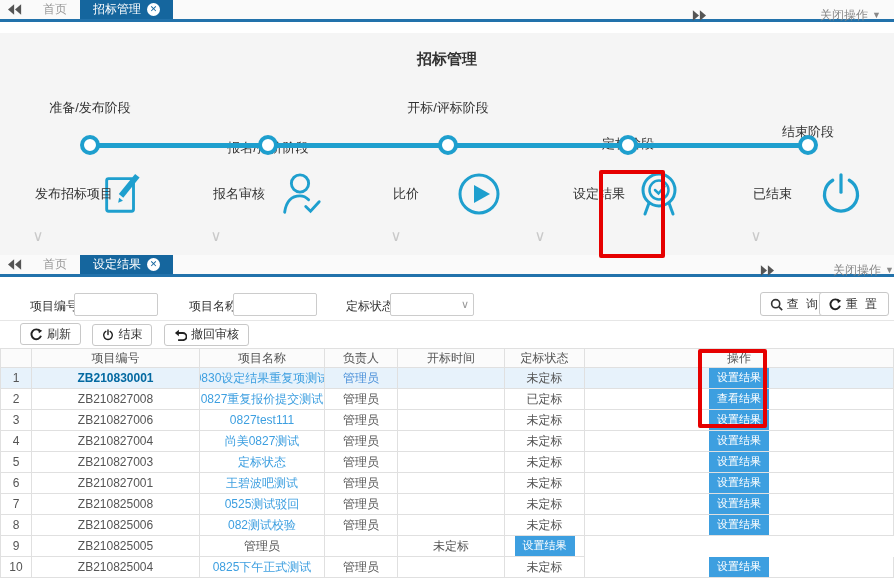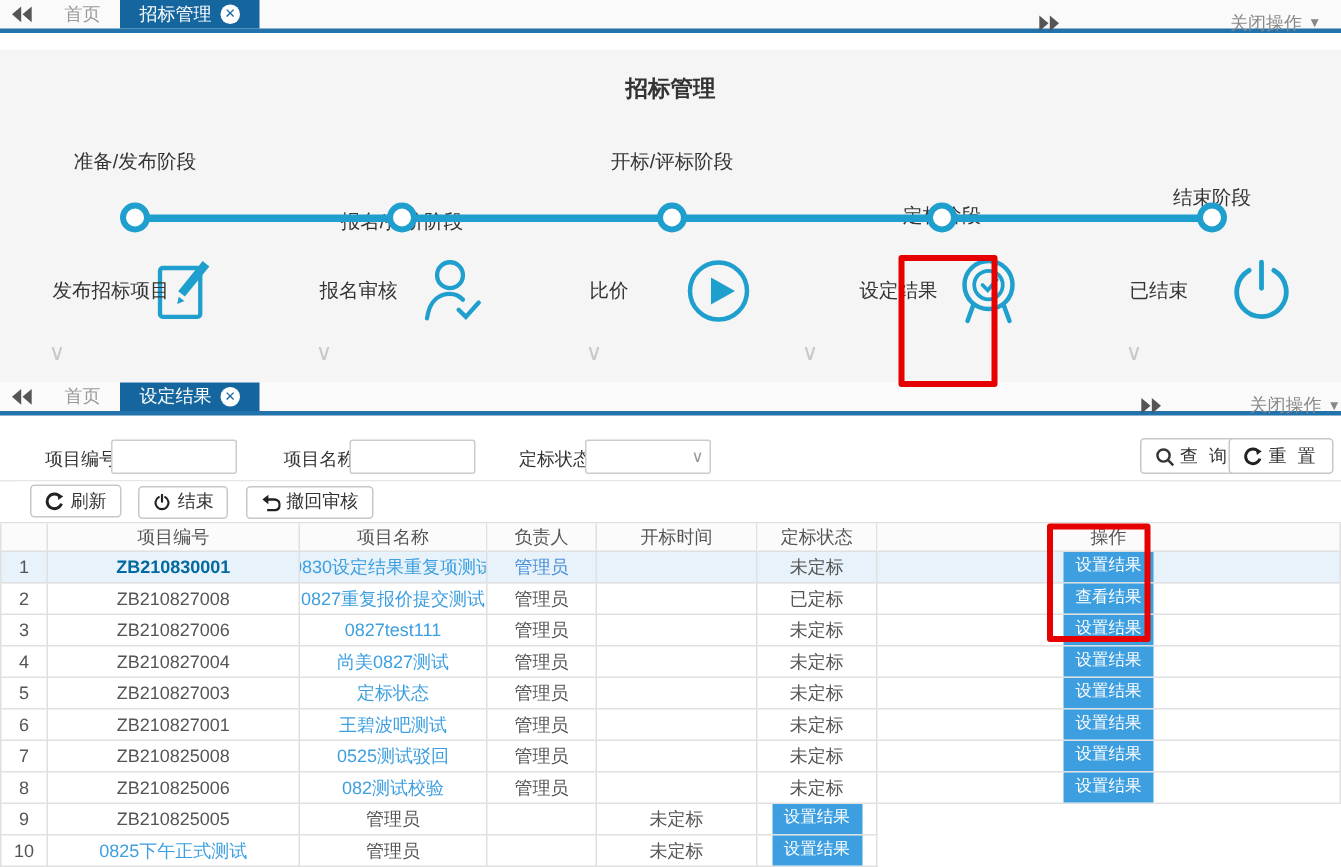--- a/index.html
+++ b/index.html
@@ -372,20 +372,21 @@
       <div class="cell-code">ZB210825005</div>
       <div class="cell-owner">管理员</div>
       <div class="cell-time"></div>
       <div class="cell-status">未定标</div>
       <div class="cell-action">
         <button class="action-btn">设置结果</button>
       </div>
     </div>
         <div class="trow">
       <div class="cell-num">10</div>
+      <div class="cell-code">ZB210825004</div>
       <div class="cell-name">0825下午正式测试</div>
       <div class="cell-owner">管理员</div>
       <div class="cell-time"></div>
       <div class="cell-status">未定标</div>
       <div class="cell-action">
         <button class="action-btn">设置结果</button>
       </div>
     </div>
       </div>
   </div>

